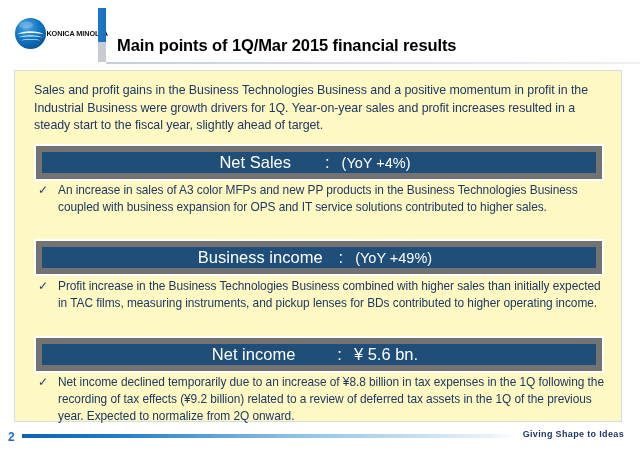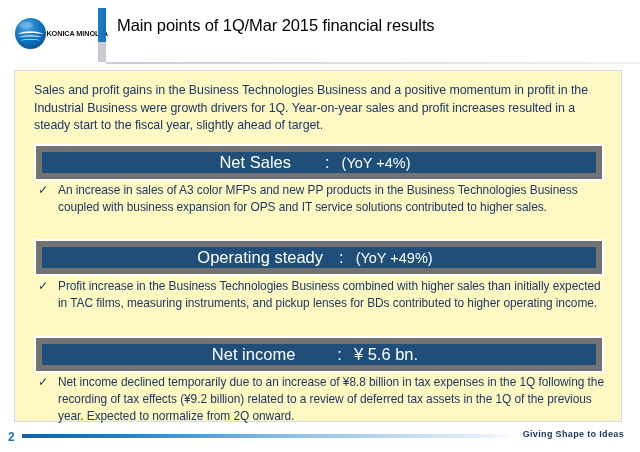--- a/index.html
+++ b/index.html
@@ -52,23 +52,23 @@
   .accent-bar .top {
     width: 100%; height: 34px;
     background: linear-gradient(to right, #1E79C8, #1570BE);
   }
   .accent-bar .bottom {
     width: 100%; height: 20px;
     background: #c8ccd1;
   }
   .header-title {
     position: absolute;
-    left: 117px; top: 16px;
+    left: 117px; top: 36px;
     font-size: 16.5px;
-    font-weight: normal;
+    font-weight: bold;
     color: #000000;
     letter-spacing: -0.1px;
     white-space: nowrap;
   }
   .header-rule {
     position: absolute;
     left: 106px; top: 62px;
     width: 534px; height: 2px;
     background: linear-gradient(to right, #c9ced6, #eef0f3);
   }
@@ -226,21 +226,21 @@
       <span class="b-yoy">(YoY +4%)</span>
     </div>
   </div>
   <div class="bullet u1">
     <span class="check">✓</span>
     <span class="bullet-text">An increase in sales of A3 color MFPs and new PP products in the Business Technologies Business coupled with business expansion for OPS and IT service solutions contributed to higher sales.</span>
   </div>
 
   <div class="banner b2">
     <div class="banner-inner">
-      <span class="b-label">Operating steady</span>
+      <span class="b-label">Business income</span>
       <span class="b-colon">:</span>
       <span class="b-yoy">(YoY +49%)</span>
     </div>
   </div>
   <div class="bullet u2">
     <span class="check">✓</span>
     <span class="bullet-text">Profit increase in the Business Technologies Business combined with higher sales than initially expected in TAC films, measuring  instruments, and pickup lenses for BDs contributed to higher operating income.</span>
   </div>
 
   <div class="banner b3">

